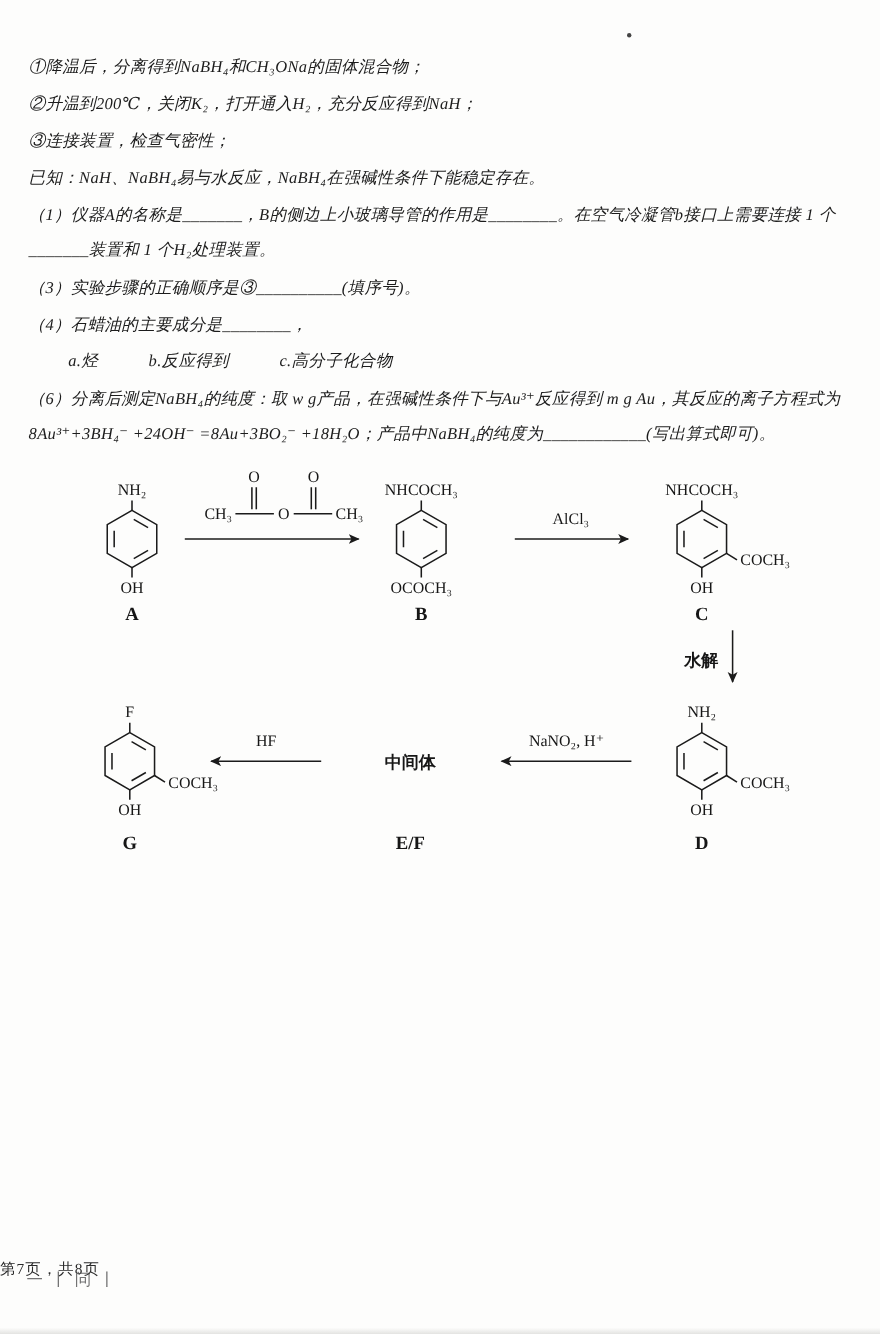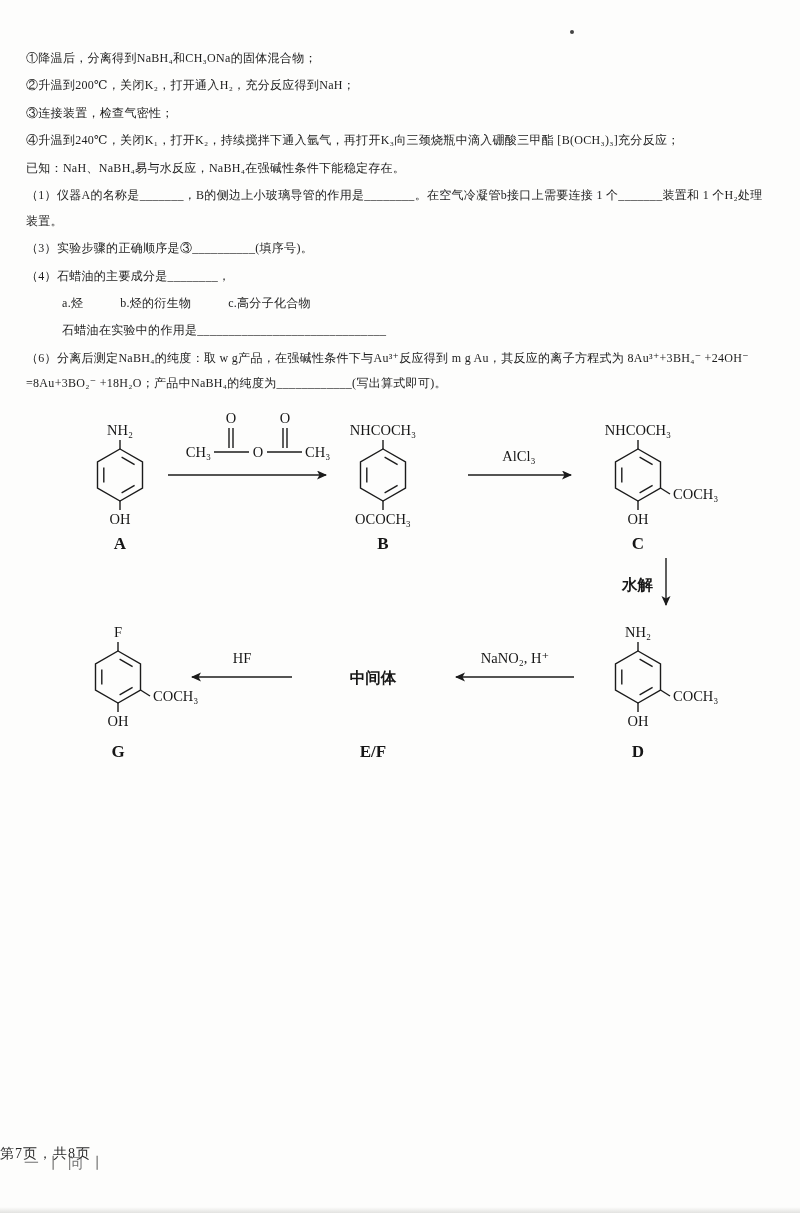--- a/index.html
+++ b/index.html
@@ -6,24 +6,25 @@
   html,body { background:#ffffff; }
   body {
     width:800px; height:1213px;
     position:relative; overflow:hidden;
     font-family:"Liberation Serif","DejaVu Serif",serif;
     color:#1c1c1c;
     background:#fdfdfc;
   }
   .content { padding:46px 26px 0 26px; }
   p.line {
-    font-size:12px;
+    font-size:15px;
     line-height:2.12;
     margin:0 0 2px 0;
     letter-spacing:0.3px;
+    font-style:italic;
   }
   .indent { padding-left:36px; }
   .heading16 { margin-top:4px; }
   .scheme { display:block; margin:8px 0 0 2px; }
   .bond { stroke:#1b1b1b; stroke-width:1.4; fill:none; }
   svg text { fill:#161616; font-family:"Liberation Serif","DejaVu Serif",serif; }
   .formula { font-size:14.5px; }
   .mid { text-anchor:middle; }
   .endanch { text-anchor:end; }
   .clabel { font-size:17px; font-weight:bold; }
@@ -50,27 +51,25 @@
 </style>
 </head>
 <body>
 
 <div class="dot"></div>
 
 <div class="content">
   <p class="line">①降温后，分离得到NaBH₄和CH₃ONa的固体混合物；</p>
   <p class="line">②升温到200℃，关闭K₂，打开通入H₂，充分反应得到NaH；</p>
   <p class="line">③连接装置，检查气密性；</p>
-  <p class="line">④升温到240℃，关闭K₁，打开K₂，持续搅拌下通入氩气，再打开K₃向三颈烧瓶中滴入硼酸三甲酯 [B(OCH₃)₃]充分反应；</p>
   <p class="line">已知：NaH、NaBH₄易与水反应，NaBH₄在强碱性条件下能稳定存在。</p>
   <p class="line">（1）仪器A的名称是_______，B的侧边上小玻璃导管的作用是________。在空气冷凝管b接口上需要连接 1 个_______装置和 1 个H₂处理装置。</p>
   <p class="line">（3）实验步骤的正确顺序是③__________(填序号)。</p>
   <p class="line">（4）石蜡油的主要成分是________，</p>
-  <p class="line indent">a.烃　　　b.烃的衍生物　　　c.高分子化合物</p>
-  <p class="line indent">石蜡油在实验中的作用是______________________________</p>
+  <p class="line indent">a.烃　　　b.反应得到　　　c.高分子化合物</p>
   <p class="line">（6）分离后测定NaBH₄的纯度：取 w g产品，在强碱性条件下与Au³⁺反应得到 m g Au，其反应的离子方程式为 8Au³⁺+3BH₄⁻ +24OH⁻ =8Au+3BO₂⁻ +18H₂O；产品中NaBH₄的纯度为____________(写出算式即可)。</p>
 
   <svg class="scheme" width="748" height="365" viewBox="0 0 748 365">
     <defs>
       <g id="ring" fill="none" stroke="#1b1b1b" stroke-width="1.4">
         <polygon points="0,-26 22.5,-13 22.5,13 0,26 -22.5,13 -22.5,-13"></polygon>
         <line x1="1.6" y1="-17.8" x2="14.6" y2="-10.3"></line>
         <line x1="14.6" y1="10.3" x2="1.6" y2="17.8"></line>
         <line x1="-16.2" y1="7.5" x2="-16.2" y2="-7.5"></line>
       </g>

